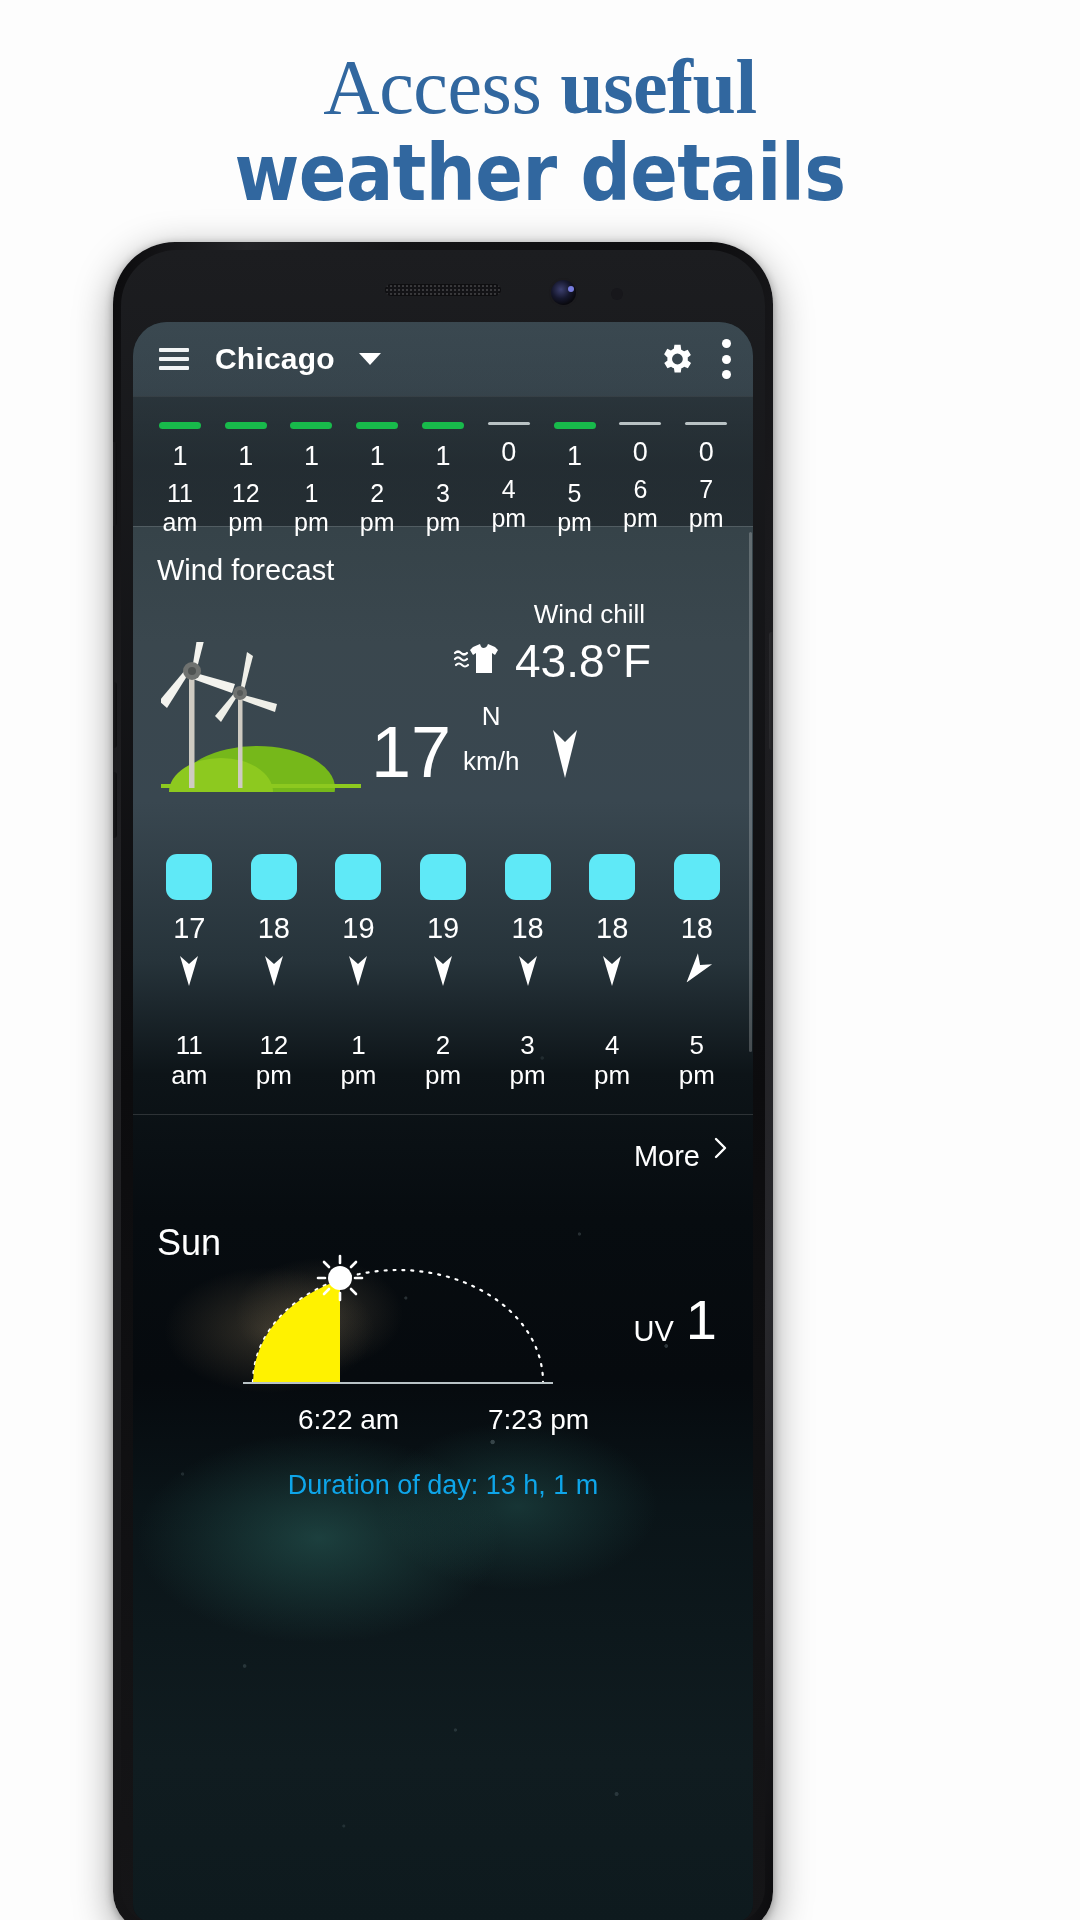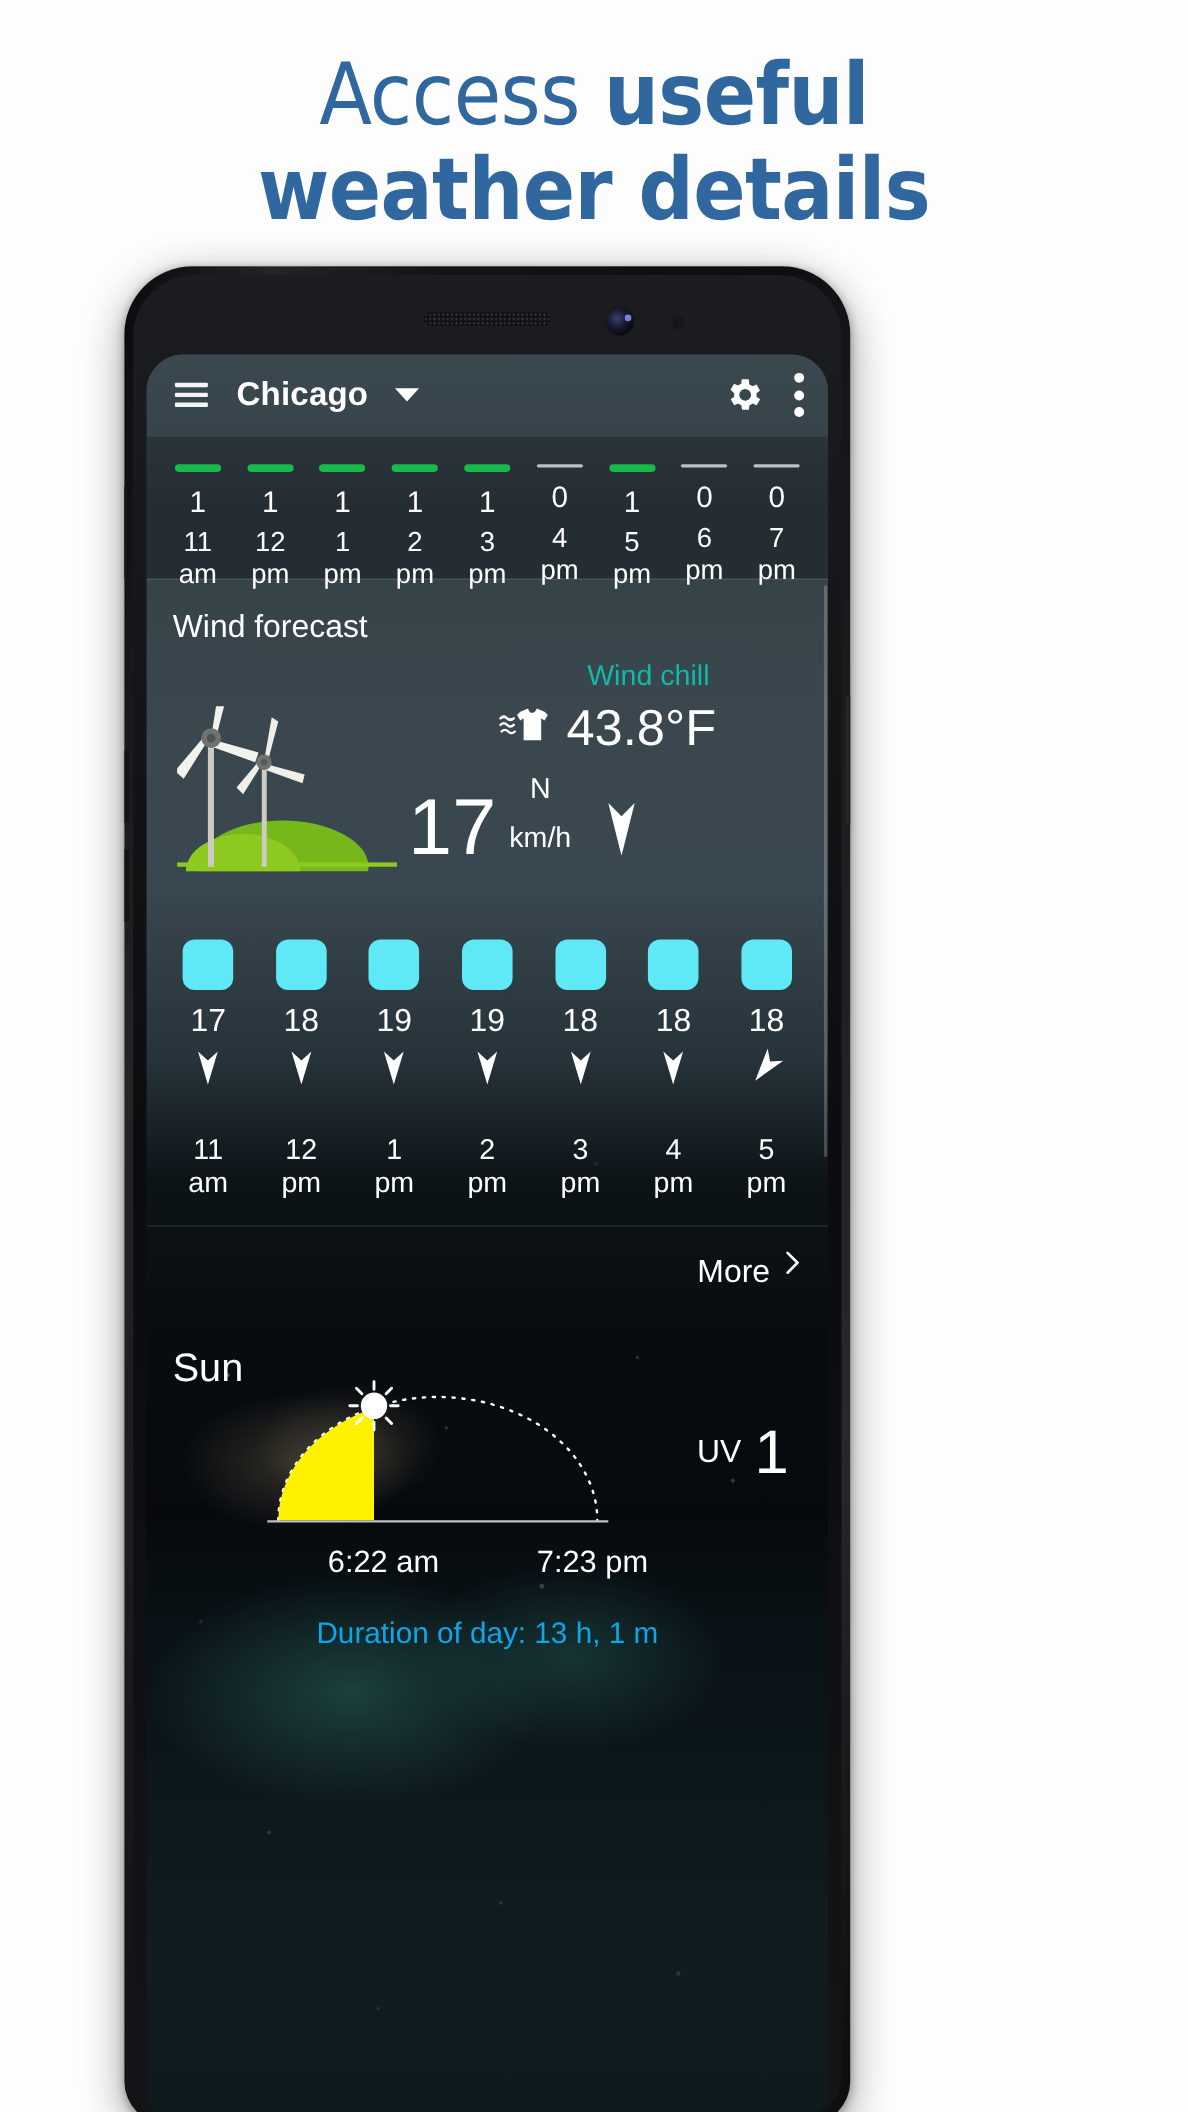--- a/index.html
+++ b/index.html
@@ -12,21 +12,21 @@
   #root { position: relative; width: 1080px; height: 1920px; background: #fdfdfd; }
 
   
   .headline {
     position: absolute; top: 44px; left: 0; width: 1080px;
     text-align: center;
     color: #31679f;
     font-family: "DejaVu Sans Condensed", "Liberation Sans Narrow", "Liberation Sans", sans-serif;
     letter-spacing: -0.5px;
   }
-  .headline .l1 { font-size: 78px; line-height: 86px; font-weight: 400; }
+  .headline .l1 { font-size: 78px; line-height: 86px; font-weight: 400; font-family: Liberation Serif, serif; }
   .headline .l1 b { font-weight: 700; }
   .headline .l2 { font-size: 78px; line-height: 86px; font-weight: 700; }
 
   
   .phone {
     position: absolute; left: 113px; top: 242px;
     width: 660px; height: 1690px;
     border-radius: 62px 62px 40px 40px;
     background: linear-gradient(100deg,#0a0a0c 0%,#242427 14%,#141416 30%,#0d0d0f 62%,#28282c 88%,#0b0b0d 100%);
     box-shadow: 0 10px 38px rgba(0,0,0,0.38), 0 2px 8px rgba(0,0,0,0.3);
@@ -138,21 +138,21 @@
   .pcell { flex: 1; display: flex; flex-direction: column; align-items: center; }
   .pbar { width: 42px; height: 7px; border-radius: 4px; }
   .pbar.on { background: #18ba4b; }
   .pbar.off { background: #b9c2c4; height: 3px; }
   .pval { color: #ffffff; font-size: 27px; margin-top: 12px; line-height: 30px; }
   .ptime { color: #ffffff; font-size: 25px; line-height: 29px; text-align: center; margin-top: 8px; }
 
   
   .wind-card { position: absolute; left: 0; top: 212px; width: 556px; height: 580px; }
   .sec-title { position: absolute; left: 24px; top: 20px; color: #fff; font-size: 29px; }
-  .windchill-label { position: absolute; right: 44px; top: 65px; color: #14b8a6; font-size: 26px; }
+  .windchill-label { position: absolute; right: 44px; top: 65px; color: #ffffff; font-size: 26px; }
   .windchill-row { position: absolute; right: 38px; top: 104px; display: flex; align-items: center; }
   .chill-icon { width: 54px; height: 44px; margin-right: 8px; }
   .chill-val { color: #fff; font-size: 46px; line-height: 46px; }
 
   .turbines { position: absolute; left: 28px; top: 108px; width: 200px; height: 150px; }
   .wind-speed { position: absolute; left: 238px; top: 182px; color: #fff;
     font-size: 72px; line-height: 72px; font-weight: 300; }
   .wind-unit { position: absolute; left: 330px; top: 168px; color: #fff; text-align: center; }
   .wind-unit .dirn { font-size: 26px; line-height: 28px; display:block; }
   .wind-unit .kmh { font-size: 26px; line-height: 30px; display:block; margin-top: 16px;}
@@ -170,21 +170,21 @@
   
   .more-row { position: absolute; left: 0; top: 796px; width: 620px; height: 60px;
     display: flex; align-items: center; justify-content: flex-end; padding-right: 26px; }
   .more-label { color: #fff; font-size: 29px; margin-top: 16px; }
   .chev { margin-left: 14px; width: 13px; height: 22px; }
 
   
   .sun-card { position: absolute; left: 0; top: 860px; width: 620px; height: 440px; }
   .sun-title { position: absolute; left: 24px; top: 40px; color: #fff; font-size: 36px; text-align: center; }
   .sun-graph { position: absolute; left: 100px; top: 72px; width: 330px; height: 140px; }
-  .uv-wrap { position: absolute; right: 36px; top: 110px; display: flex; align-items: center; }
+  .uv-wrap { position: absolute; right: 36px; top: 110px; display: flex; align-items: flex-end; }
   .uv-label { color: #fff; font-size: 29px; margin-right: 12px; }
   .uv-val { color: #fff; font-size: 56px; line-height: 56px; font-weight: 300; }
   .sunrise { position: absolute; left: 165px; top: 222px; color: #fff; font-size: 28px; }
   .sunset { position: absolute; left: 355px; top: 222px; color: #fff; font-size: 28px; }
   .day-dur { position: absolute; left: 0; top: 288px; width: 620px; text-align: center;
     color: #0ea5e9; font-size: 27px; }
 
   
   .scroll-hint { position: absolute; right: 1px; top: 210px; width: 3px; height: 520px;
     background: rgba(255,255,255,.22); border-radius: 2px; }

